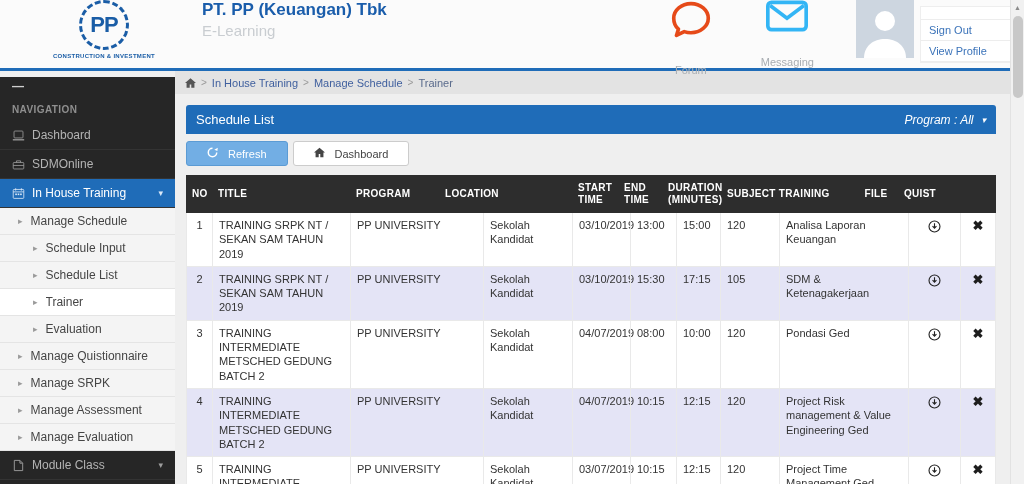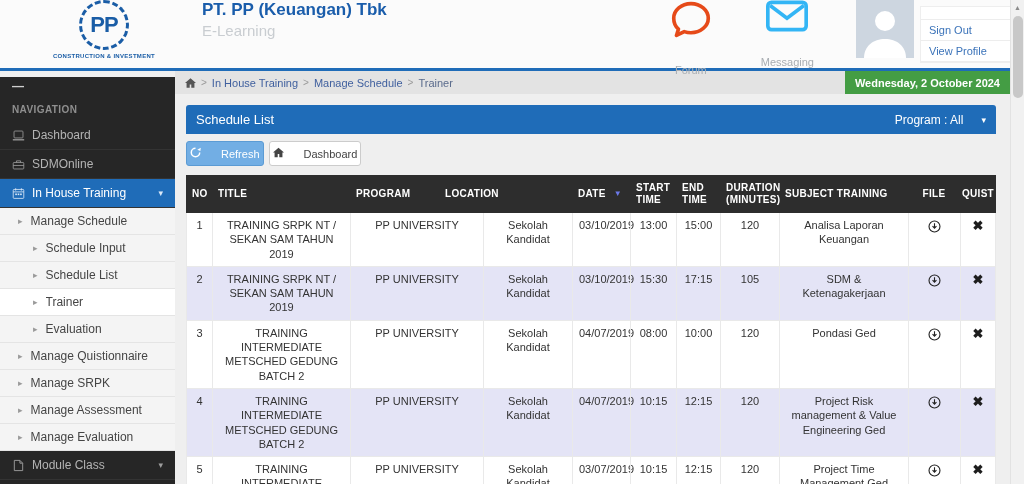--- a/index.html
+++ b/index.html
@@ -45,36 +45,36 @@
   .breadcrumb-bar { height:23px; background:#e3e3e3; display:flex; align-items:center; padding-left:10px; font-size:11px; }
   .crumb-home { color:#555; display:flex; align-items:center; cursor:pointer; }
   .crumb-home svg { width:11px; height:10px; }
   .crumb-sep { color:#9a9a9a; margin:0 5px; font-size:10px; }
   .crumb-link { color:#3f5f9e; cursor:pointer; }
   .crumb-current { color:#5a6b8c; }
   .date-badge { margin-left:auto; height:100%; background:var(--date-badge-green); color:#fff; font-size:11px; font-weight:600; display:flex; align-items:center; padding:0 10px; }
 
   .content { padding:11px 0 0 11px; }
   .panel-head { width:810px; height:29px; background:var(--primary-blue); border-radius:3px 3px 0 0; color:#fff; display:flex; align-items:center; padding:0 10px; font-size:13px; }
-  .program-filter { margin-left:auto; font-size:12px; cursor:pointer; display:flex; align-items:center; gap:18px; }
+  .program-filter { margin-left:auto; font-size:12px; cursor:pointer; display:flex; align-items:center; gap:8px;font-style:italic; }
   .program-filter .pf-caret { font-size:9px; }
 
   .toolbar { margin-top:7px; display:flex; gap:5px; }
-  .btn { font-size:11px; padding:5px 3px; border-radius:3px; display:flex; align-items:center; gap:20px; cursor:pointer; }
+  .btn { font-size:11px; padding:5px 20px; border-radius:3px; display:flex; align-items:center; gap:10px; cursor:pointer; }
   .btn-refresh { background:#72aee4; border:1px solid #5b9bd4; color:#fff; }
   .btn-dashboard { background:#fff; border:1px solid #ccc; color:#444; }
   .btn svg { width:11px; height:11px; }
 
   
   .table { margin-top:9px; width:810px; background:#fff; }
   .thead { display:flex; background:var(--table-header-bg); color:#fff; }
   .th { font-size:10px; font-weight:bold; letter-spacing:.3px; padding:4px 6px; height:38px; display:flex; align-items:center; line-height:1.25; }
   .tr { display:flex; background:#fff; border-bottom:1px solid #e9e9e9; }
   .tr.alt { background:var(--active-row-tint); }
-  .td { font-size:11px; color:#333; padding:5px 6px; line-height:1.3; border-left:1px solid #e9e9e9;text-align:center; }
+  .td { font-size:11px; color:#333; padding:5px 6px; line-height:1.3; border-left:1px solid #e9e9e9; }
   .td:last-child { border-right:1px solid #e9e9e9; }
   .c-no{width:26px; text-align:center;} .c-title{width:138px;} .c-loc{width:133px;}
   .c-prog{width:89px;} .c-date{width:58px;} .c-start{width:46px;} .c-end{width:44px;}
   .c-dur{width:59px;} .c-subj{width:129px;}
   .c-file{width:52px; text-align:center;} .c-quist{width:36px; text-align:center;}
   .th.c-file, .th.c-quist { justify-content:center; }
   .sort-glyph { color:#6b79e8; font-size:8px; margin-left:8px; }
   .td.c-file svg { width:13px; height:13px; color:#222; margin-top:2px; }
   .td.c-quist { font-size:13px; color:#1d1d1d; font-weight:bold; }
   .td.c-file, .td.c-quist { cursor:pointer; }
@@ -227,21 +227,20 @@
         <svg viewBox="0 0 14 12">
           <path d="M7 0L0 6h2v6h4V8h2v4h4V6h2z" fill="currentColor"></path>
         </svg>
       </span>
     <span class="crumb-sep">&gt;</span>
     <span class="crumb-link">In House Training</span>
     <span class="crumb-sep">&gt;</span>
     <span class="crumb-link">Manage Schedule</span>
     <span class="crumb-sep">&gt;</span>
     <span class="crumb-current">Trainer</span>
-    <span class="date-badge">Wednesday, 2 October 2024</span>
   </div>
 
   <div class="content">
     <div class="panel-head">
       <span>Schedule List</span>
       <span class="program-filter">
         <span>Program : All</span>
         <span class="pf-caret">▾</span>
       </span>
     </div>
@@ -261,24 +260,20 @@
         <span>Dashboard</span>
       </div>
     </div>
 
     <div class="table">
       <div class="thead">
         <div class="th c-no">NO</div>
         <div class="th c-title">TITLE</div>
         <div class="th c-prog">PROGRAM</div>
         <div class="th c-loc">LOCATION</div>
-        <div class="th c-date">
-          <span>DATE</span>
-          <span class="sort-glyph">▼</span>
-        </div>
         <div class="th c-start">START TIME</div>
         <div class="th c-end">END TIME</div>
         <div class="th c-dur">DURATION (MINUTES)</div>
         <div class="th c-subj">SUBJECT TRAINING</div>
         <div class="th c-file">FILE</div>
         <div class="th c-quist">QUIST</div>
       </div>
       <div id="table-body">
           <div class="tr">
     <div class="td c-no">1</div>

